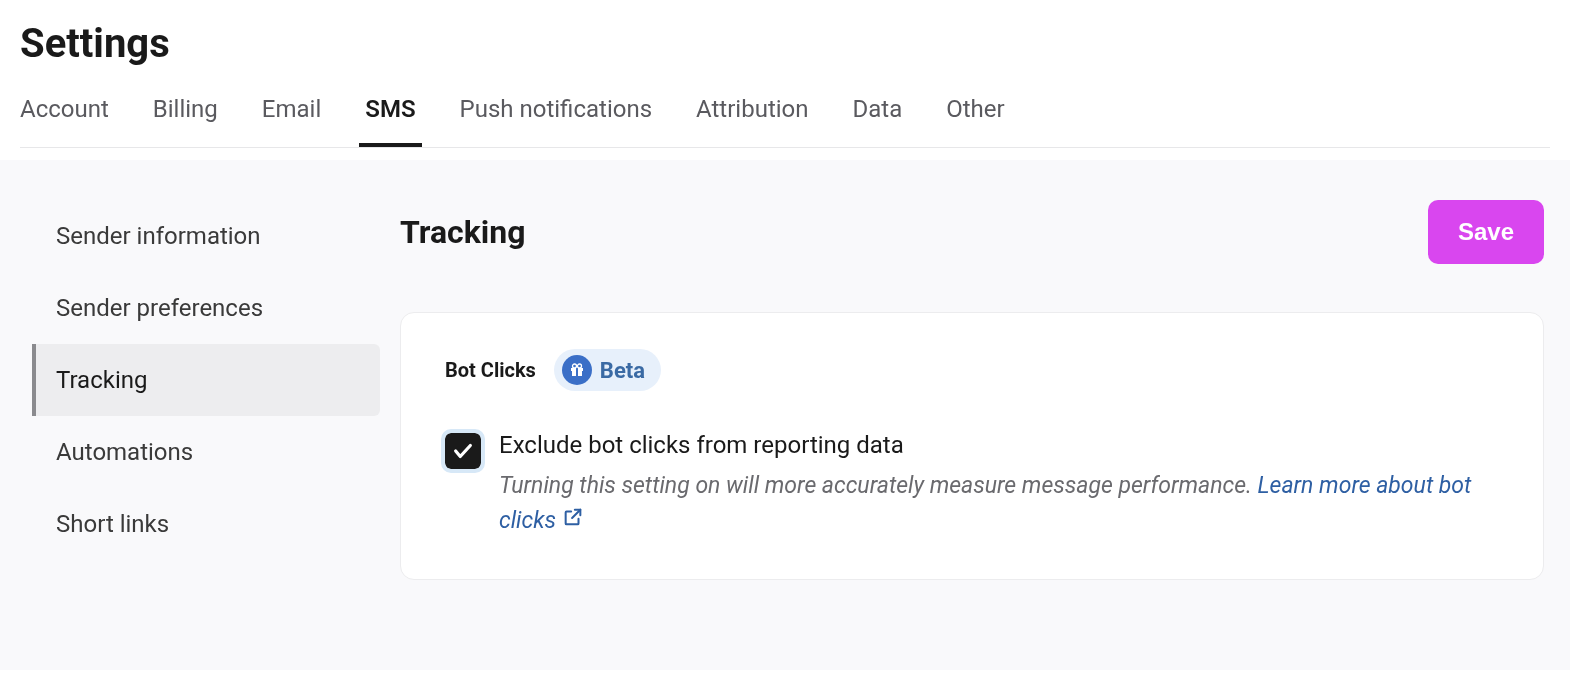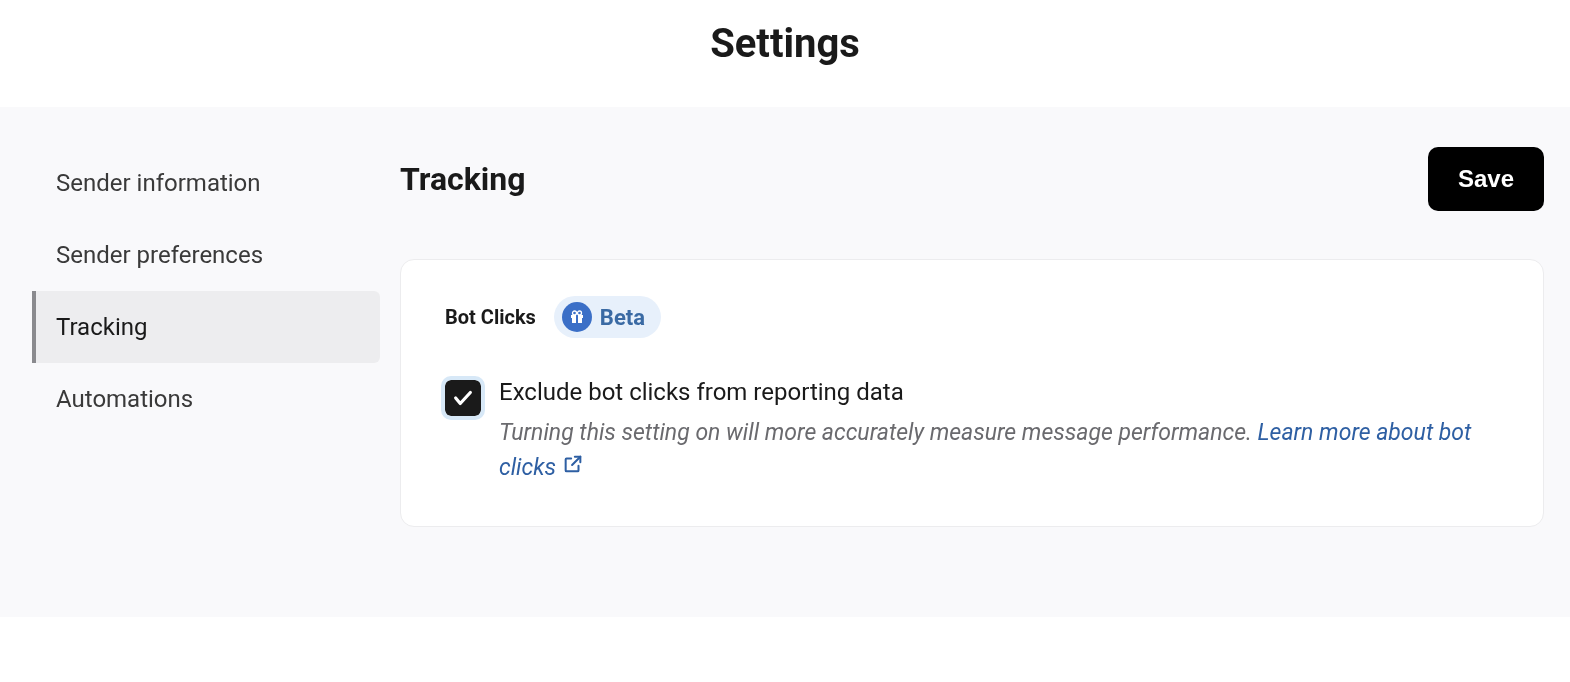--- a/index.html
+++ b/index.html
@@ -5,21 +5,20 @@
     * { margin: 0; padding: 0; box-sizing: border-box; }
     body {
       font-family: -apple-system, BlinkMacSystemFont, "Segoe UI", Roboto, Helvetica, Arial, sans-serif;
       background: #ffffff;
       color: #1a1a1a;
       width: 1570px;
     }
     .header {
       padding: 20px 20px 12px 20px;
       background: #ffffff;
-      text-align: center;
     }
     .page-title {
       font-size: 40px;
       font-weight: 700;
       color: #1a1a1a;
       margin-bottom: 28px;
     }
     .tabs {
       display: flex;
       gap: 44px;
@@ -78,21 +77,21 @@
       justify-content: space-between;
       align-items: center;
       margin-bottom: 48px;
     }
     .section-title {
       font-size: 32px;
       font-weight: 700;
       color: #1a1a1a;
     }
     .save-button {
-      background: #000000;
+      background: #d946ef;
       color: #ffffff;
       border: none;
       font-size: 24px;
       font-weight: 600;
       padding: 18px 30px;
       border-radius: 10px;
       cursor: pointer;
     }
     .card {
       background: #ffffff;
@@ -173,28 +172,39 @@
       display: inline-block;
       vertical-align: middle;
       margin-left: 6px;
     }
   </style>
 </head>
 <body>
 
 <div class="header">
   <h1 class="page-title">Settings</h1>
+  <div class="tabs">
+    <div class="tab">Account</div>
+    <div class="tab">Billing</div>
+    <div class="tab">Email</div>
+    <div class="tab active">SMS</div>
+    <div class="tab">Push notifications</div>
+    <div class="tab">Attribution</div>
+    <div class="tab">Data</div>
+    <div class="tab">Other</div>
+  </div>
 </div>
 
 <div class="content-area">
   <div class="sidebar">
     <div class="sidebar-item">Sender information</div>
     <div class="sidebar-item">Sender preferences</div>
     <div class="sidebar-item active">Tracking</div>
     <div class="sidebar-item">Automations</div>
+    <div class="sidebar-item">Short links</div>
   </div>
 
   <div class="main">
     <div class="section-header">
       <h2 class="section-title">Tracking</h2>
       <button class="save-button">Save</button>
     </div>
 
     <div class="card">
       <div class="card-header">

